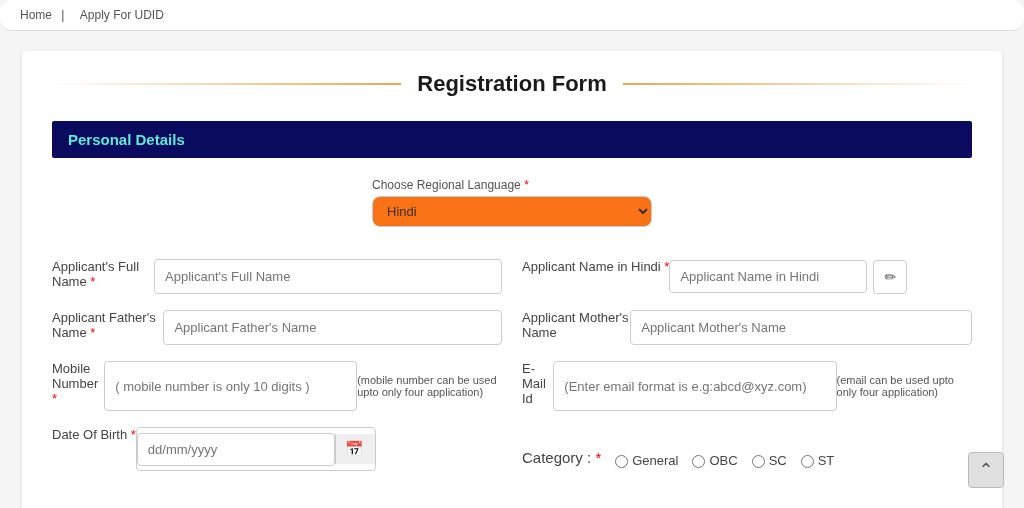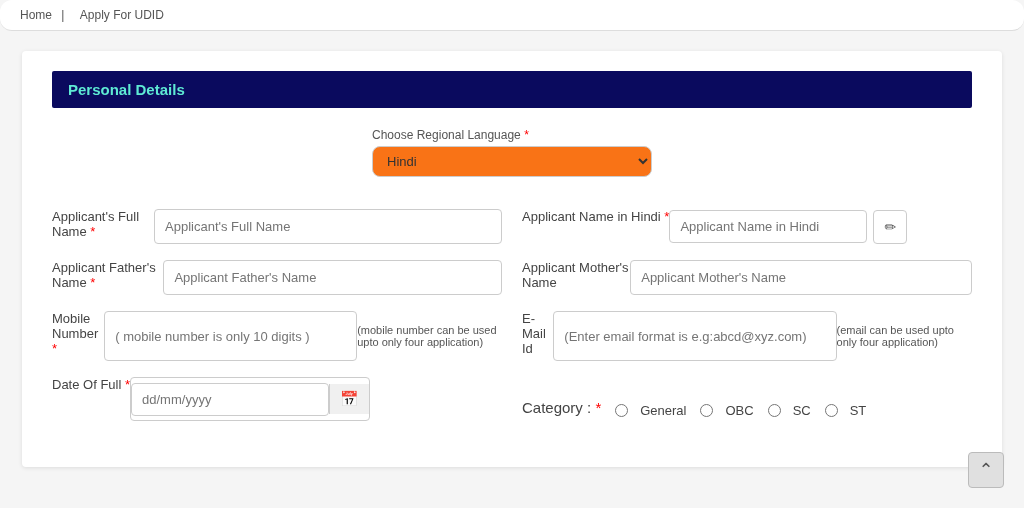--- a/index.html
+++ b/index.html
@@ -176,22 +176,22 @@
       align-items: center;
       gap: 14px;
       flex-wrap: wrap;
     }
     .category-row label {
       font-size: 15px;
       color: #444;
     }
     .radio-group {
       display: flex;
-      align-items: center;
-      gap: 12px;
+      align-items: flex-end;
+      gap: 4px;
       font-size: 13px;
       color: #444;
     }
     .radio-group input[type="radio"] {
       accent-color: #e8a84c;
     }
 
     .scroll-top-btn {
       position: fixed;
       bottom: 20px;
@@ -213,20 +213,25 @@
 <body>
 
 <div class="breadcrumb">
   <a href="#">Home</a>
   <span>|</span>
   <span>Apply For UDID</span>
 </div>
 
 <div class="page-wrapper">
 
+  <div class="form-title-wrapper">
+    <div class="form-title-line"></div>
+    <h2 class="form-title">Registration Form</h2>
+    <div class="form-title-line right"></div>
+  </div>
 
   <div class="section-header">
     <span>Personal Details</span>
   </div>
 
   <div class="regional-row">
     <div class="regional-block">
       <label>
         <span>Choose Regional Language</span>
         <span class="required"> *</span>
@@ -292,21 +297,21 @@
         <span>E-Mail Id</span>
       </label>
       <input type="email" placeholder="(Enter email format is e.g:abcd@xyz.com)" style="">
       <span class="hint-text">(email can be used upto only four application)</span>
     </div>
   </div>
 
   <div class="form-row">
     <div class="form-group">
       <label>
-        <span>Date Of Full</span>
+        <span>Date Of Birth</span>
         <span class="required"> *</span>
       </label>
       <div class="date-input-wrapper">
         <input type="text" placeholder="dd/mm/yyyy" style="">
         <span class="cal-icon">📅</span>
       </div>
     </div>
     <div class="form-group">
       <div class="category-row" style="margin-top: 22px;">
         <label>

